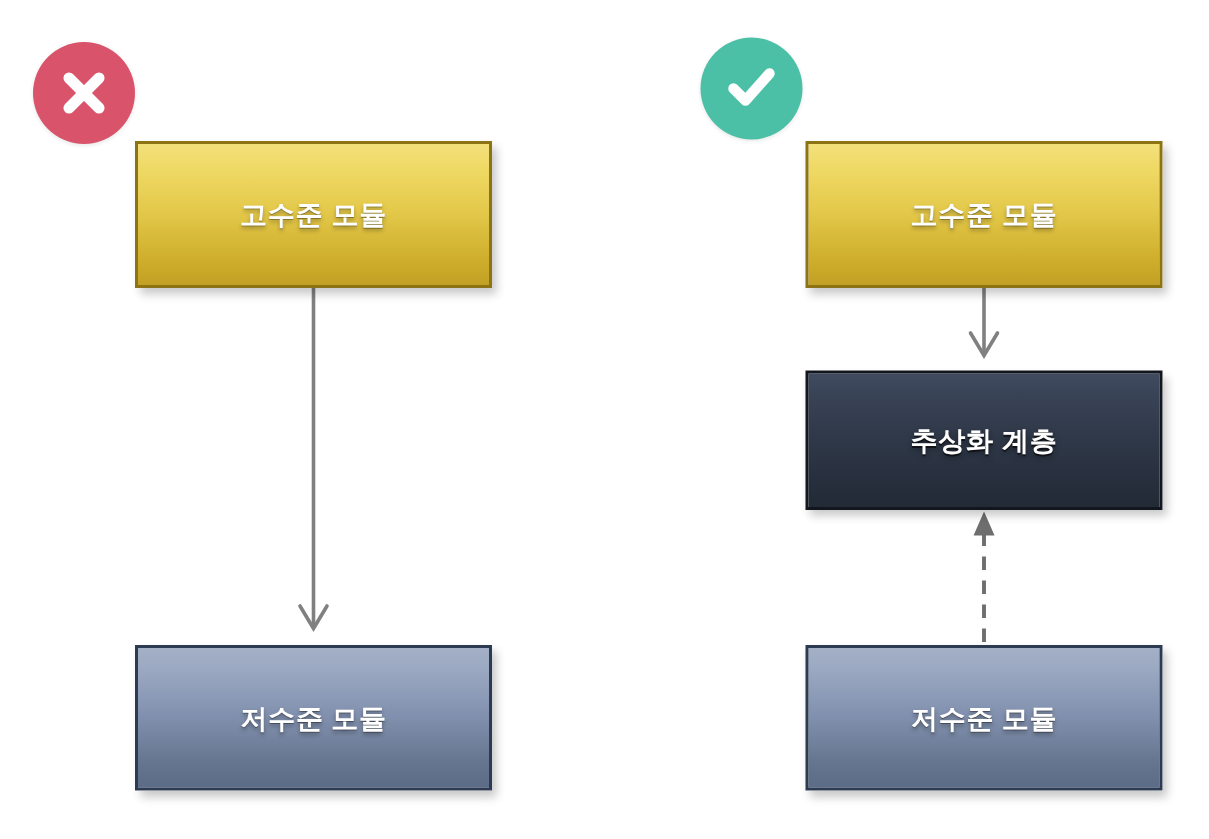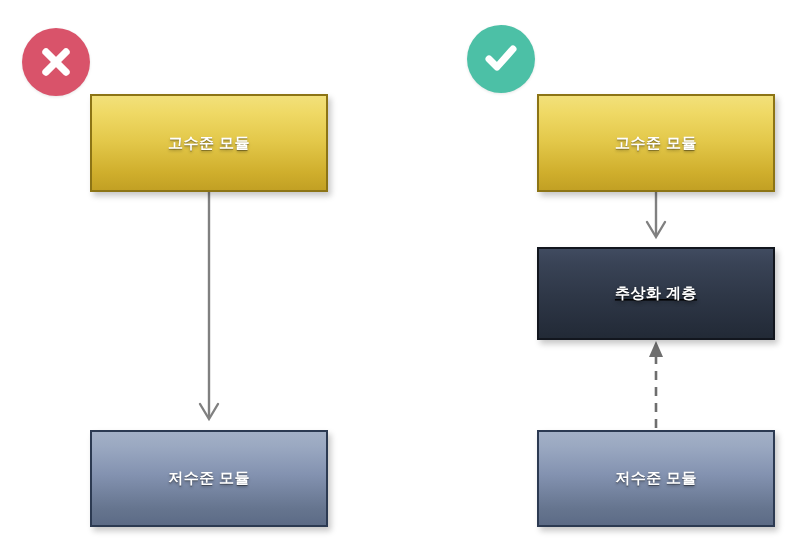--- a/index.html
+++ b/index.html
@@ -44,21 +44,21 @@
     position: absolute;
     box-sizing: border-box;
     display: flex;
     align-items: center;
     justify-content: center;
     border-style: solid;
     border-width: 2px;
     box-shadow: 3px 4px 6px rgba(0,0,0,0.22);
   }
   .node-label {
-    font-size: 15px;
+    font-size: 18px;
     font-weight: bold;
     letter-spacing: 0.5px;
     color: #ffffff;
     white-space: nowrap;
     user-select: none;
   }
 
   
   .node-gold {
     background: linear-gradient(to bottom, #f2e07a 0%, #efd965 18%, #e3c84a 48%, #cfae2c 82%, #c2a024 100%);
@@ -75,21 +75,20 @@
     font-family: Liberation Serif, serif;
   }
   .node-steel .node-label {
     text-shadow: 0 1px 0 rgba(0,0,0,0.35), 0 2px 3px rgba(0,0,0,0.30);
   }
 
   
   .node-dark {
     background: linear-gradient(to bottom, #404b60 0%, #394356 16%, #2f3848 50%, #262e3c 84%, #222a36 100%);
     border-color: #12161e;
-    text-decoration: underline;
   }
   .node-dark .node-label {
     text-shadow: 0 1px 0 rgba(0,0,0,0.55), 0 2px 4px rgba(0,0,0,0.45);
   }
 
   
   #node-bad-high      { left: 90px;  top: 94px;  width: 238px; height: 98px; }
   #node-bad-low       { left: 90px;  top: 430px; width: 238px; height: 97px; }
   #node-good-high     { left: 537px; top: 94px;  width: 238px; height: 98px; }
   #node-good-abs      { left: 537px; top: 247px; width: 238px; height: 93px; }

